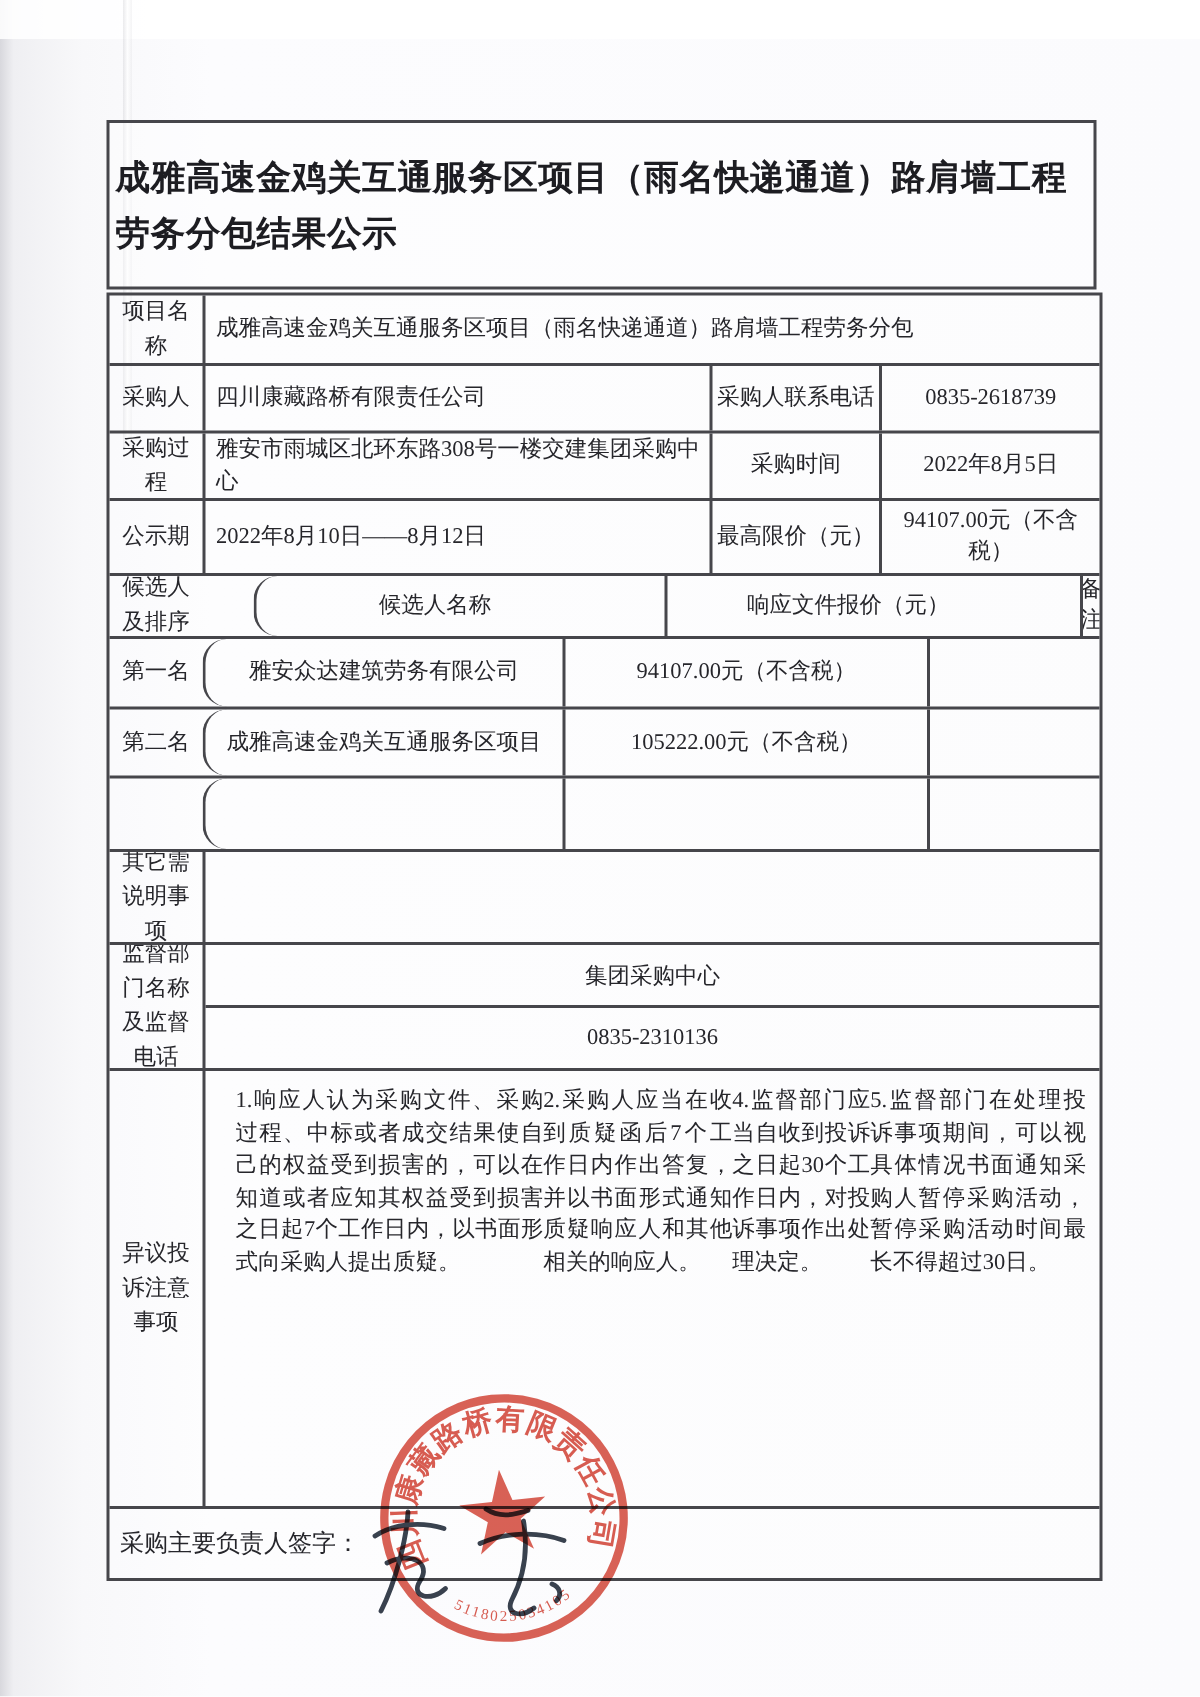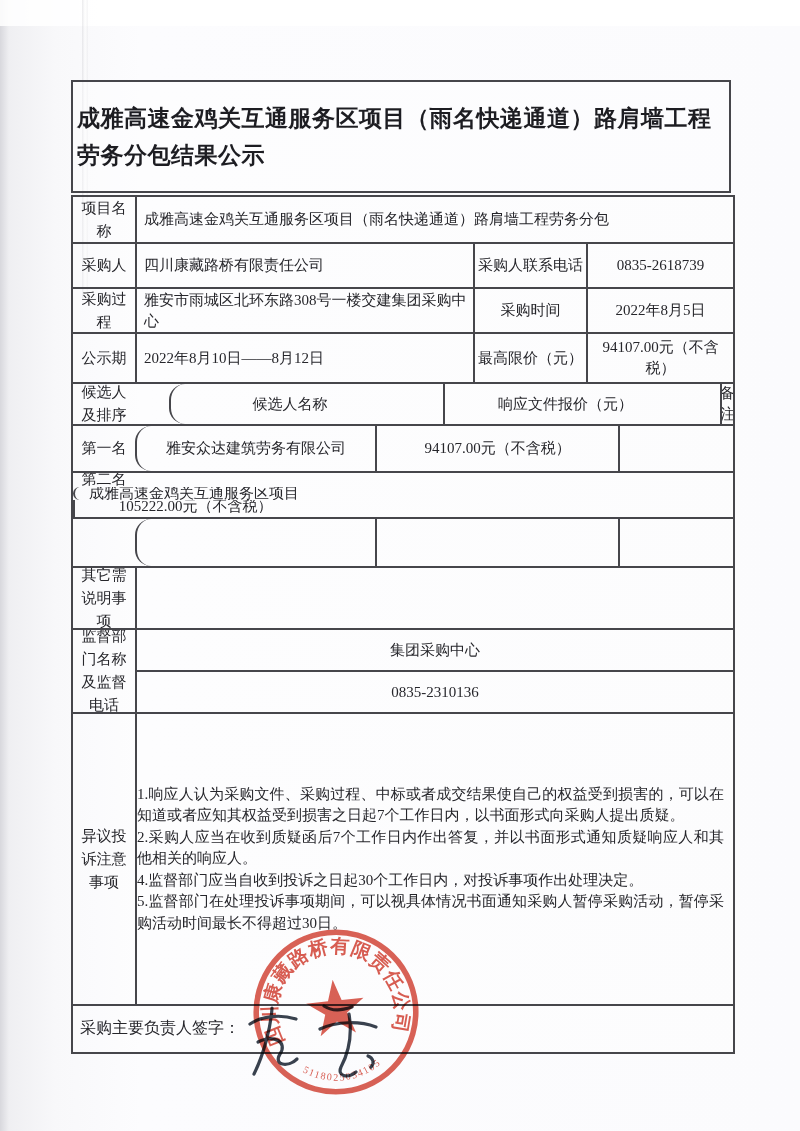--- a/index.html
+++ b/index.html
@@ -48,29 +48,29 @@
   .cell:first-child{border-left:none;}
   .lab{width:62px;line-height:23px;}
   .left{justify-content:flex-start;text-align:left;padding-left:7px;}
   .w-v{width:338px;}
   .w-k{width:113px;}
   .w-r{flex:1;}
   .c-name{width:240px;border-radius:16px;}
   .c-price{width:243px;}
   .span{flex:1;}
   .h45{height:45px;} .h50{height:50px;} .h42{height:42px;gap:34px;}
-  .h47{height:47px;} .h46{height:46px;flex-direction:column;} .h49{height:49px;}
-  .h62{height:62px;} .h84{height:84px;} .h292{height:292px;} .h48{height:48px;font-family:Liberation Mono, monospace;}
+  .h47{height:47px;} .h46{height:46px;} .h49{height:49px;}
+  .h62{height:62px;} .h84{height:84px;} .h292{height:292px;} .h48{height:48px;}
   .sup-right{flex:1;display:flex;flex-direction:column;border-left:2px solid var(--border);}
   .sup-cell{flex:1;display:flex;align-items:center;justify-content:center;font-size:15px;font-family:Liberation Serif, serif;}
   .sup-cell + .sup-cell{border-top:2px solid var(--border);}
   .objection-content{
     flex:1;border-left:2px solid var(--border);
-    display:flex;flex-direction:column;justify-content:center;
-    padding:10px 9px 10px 0;font-size:15px;line-height:21.5px;text-align:left;
+    display:flex;flex-direction:row;justify-content:center;
+    padding:10px 9px 10px 20px;font-size:15px;line-height:21.5px;text-align:left;
   }
   .objection-content div{text-align:justify;}
   .sig-row .cell{font-size:16px;}
 
   .seal{
     position:absolute;left:233px;top:909px;width:206px;height:206px;
     transform:rotate(-6deg);mix-blend-mode:multiply;opacity:.92;
     pointer-events:none;
   }
   .seal text{font-family:"Liberation Serif","DejaVu Serif",serif;}

